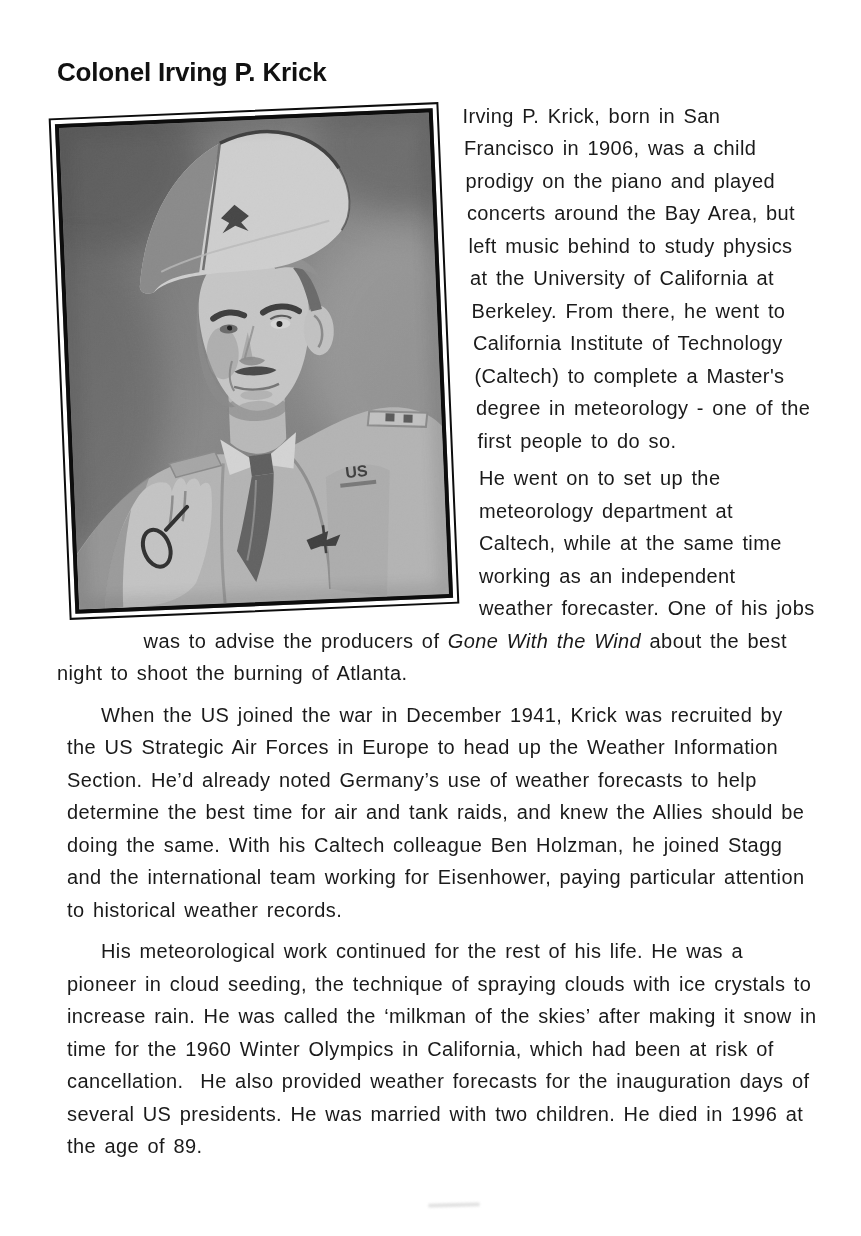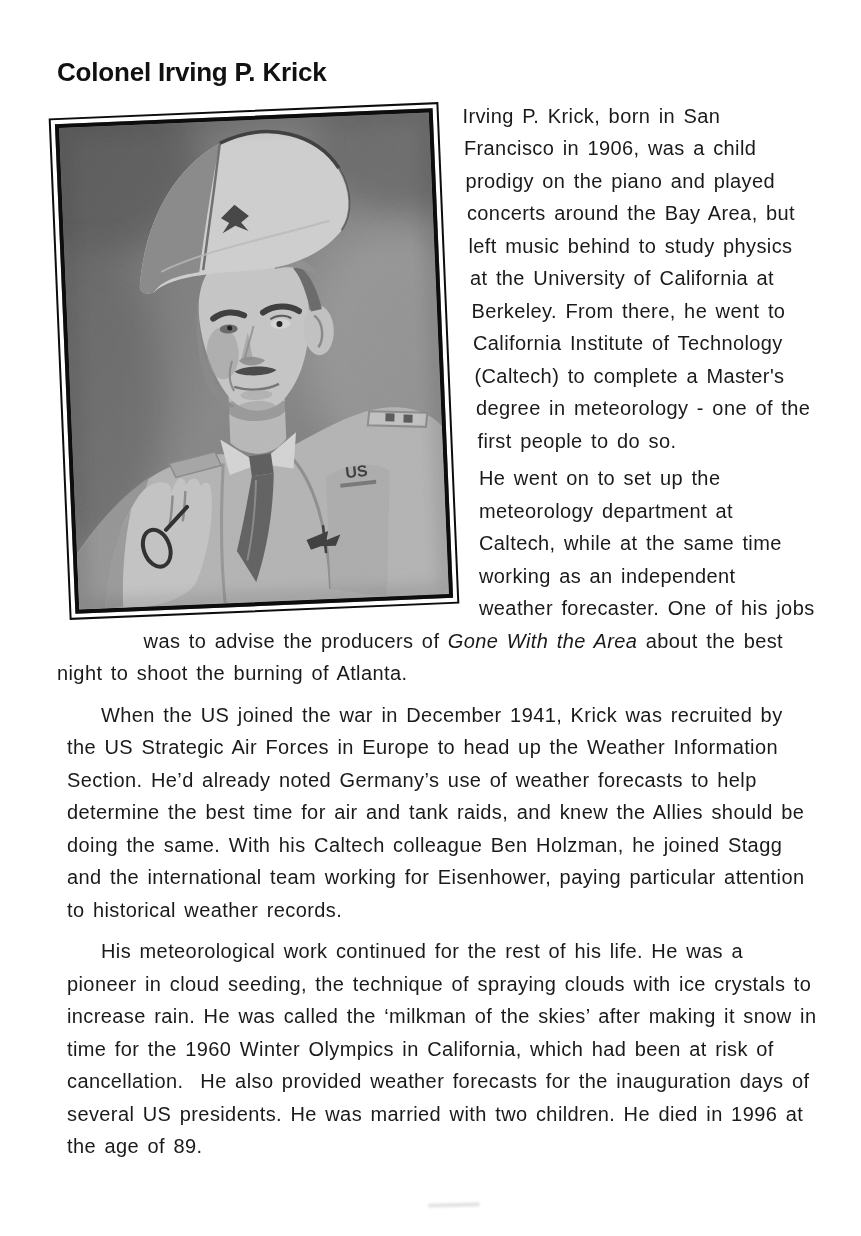--- a/index.html
+++ b/index.html
@@ -183,20 +183,20 @@
 
           <rect x="1" y="1" width="368" height="480" fill="none" stroke="#3a3a3a" stroke-width="12" opacity="0.22" filter="url(#soft8)"></rect>
           <rect x="0" y="0" width="370" height="482" fill="#808080" opacity="0.06" filter="url(#grain)"></rect>
         </svg>
       </div>
     </div>
   </div>
 
   <p class="tight">Irving P. Krick, born in San Francisco in 1906, was a child prodigy on the piano and played concerts around the Bay Area, but left music behind to study physics at the University of California at Berkeley. From there, he went to California Institute of Technology (Caltech) to complete a Master's degree in meteorology - one of the first people to do so.</p>
 
-  <p><span>He went on to set up the meteorology department at Caltech, while at the same time working as an independent weather forecaster. One of his jobs was to advise the producers of </span><i>Gone With the Area</i><span> about the best night to shoot the burning of Atlanta.</span></p>
+  <p><span>He went on to set up the meteorology department at Caltech, while at the same time working as an independent weather forecaster. One of his jobs was to advise the producers of </span><i>Gone With the Wind</i><span> about the best night to shoot the burning of Atlanta.</span></p>
 
   <p class="indent">When the US joined the war in December 1941, Krick was recruited by the US Strategic Air Forces in Europe to head up the Weather Information Section. He’d already noted Germany’s use of weather forecasts to help determine the best time for air and tank raids, and knew the Allies should be doing the same. With his Caltech colleague Ben Holzman, he joined Stagg and the international team working for Eisenhower, paying particular attention to historical weather records.</p>
 
   <p class="indent">His meteorological work continued for the rest of his life. He was a pioneer in cloud seeding, the technique of spraying clouds with ice crystals to increase rain. He was called the ‘milkman of the skies’ after making it snow in time for the 1960 Winter Olympics in California, which had been at risk of cancellation.  He also provided weather forecasts for the inauguration days of several US presidents. He was married with two children. He died in 1996 at the age of 89.</p>
 
   <div class="smudge"></div>
 </div>
 
 </body></html>

